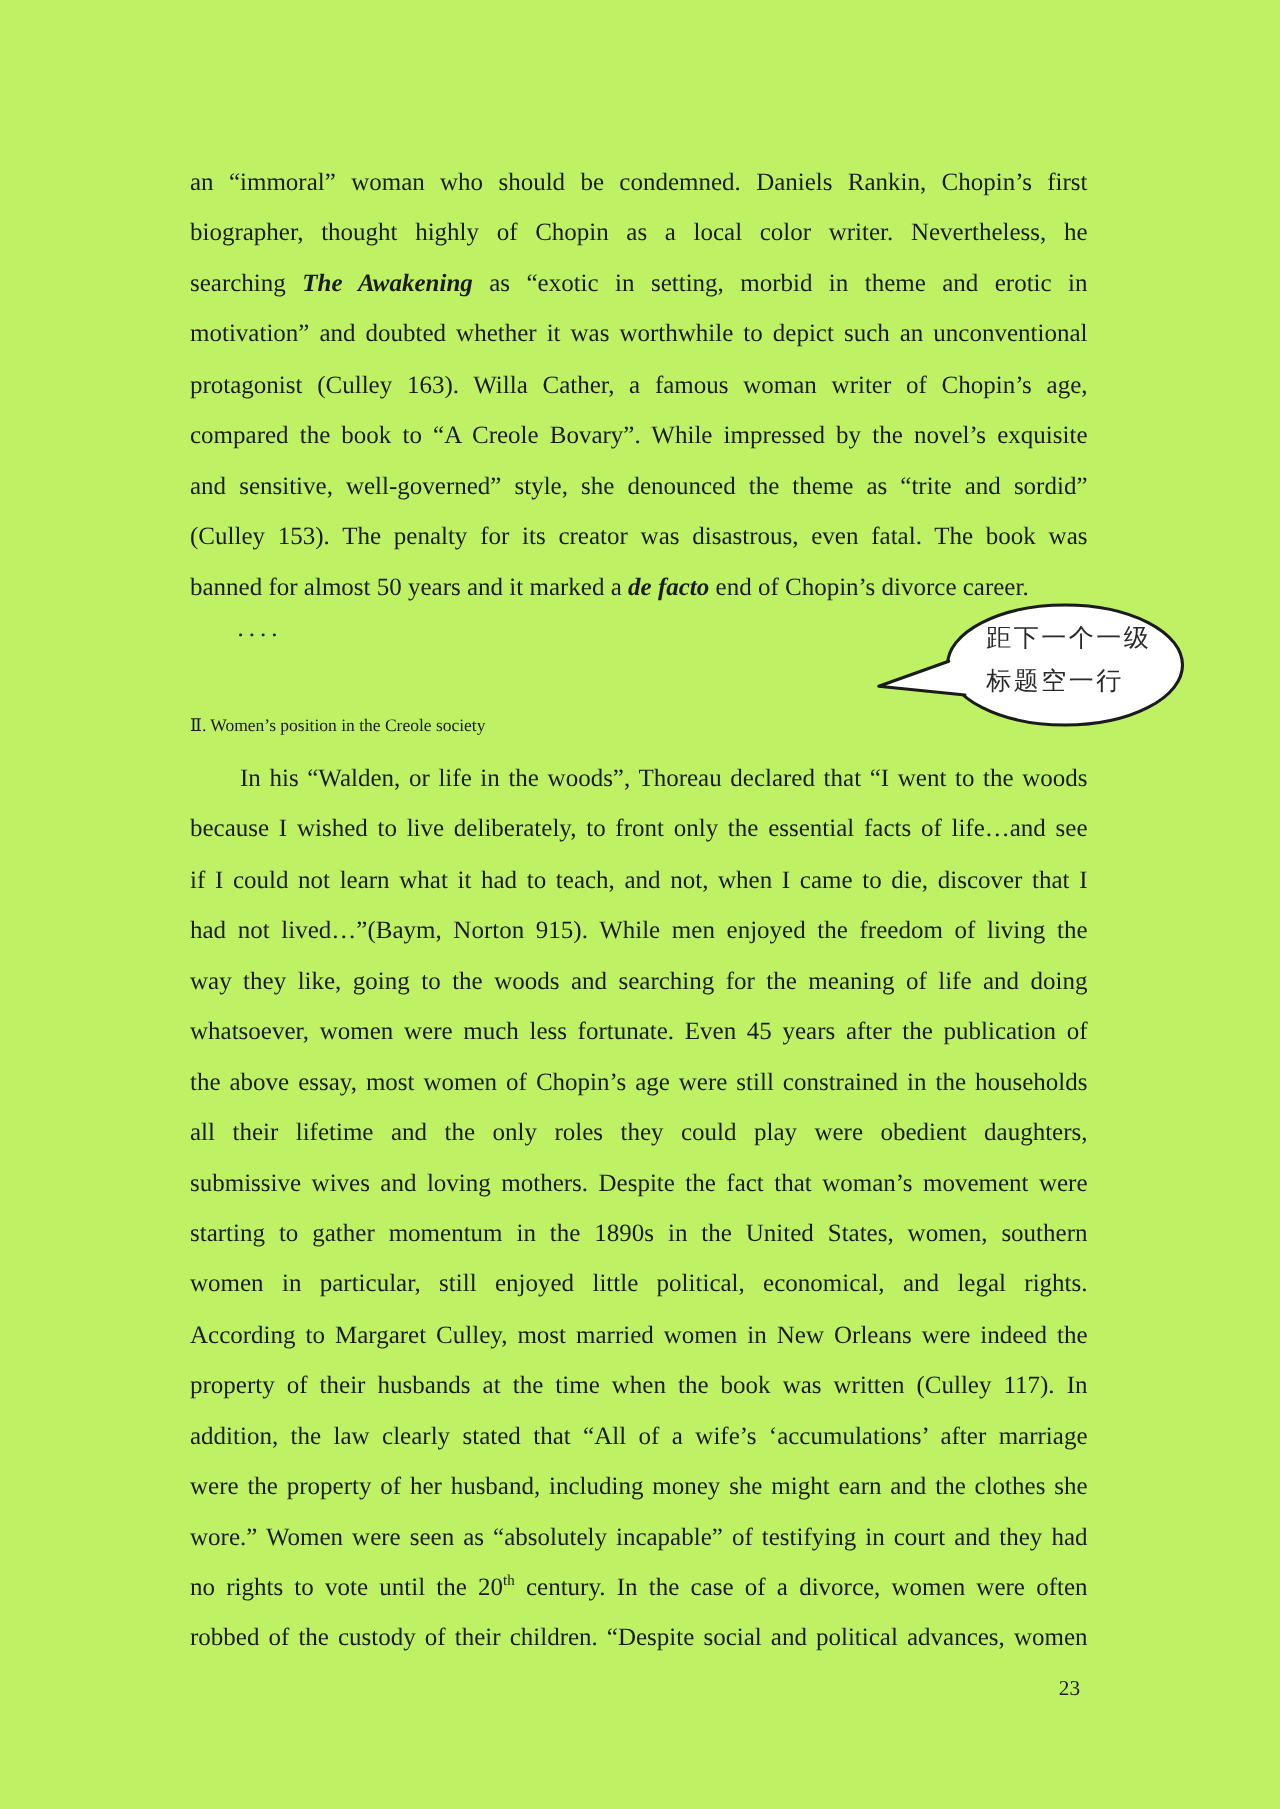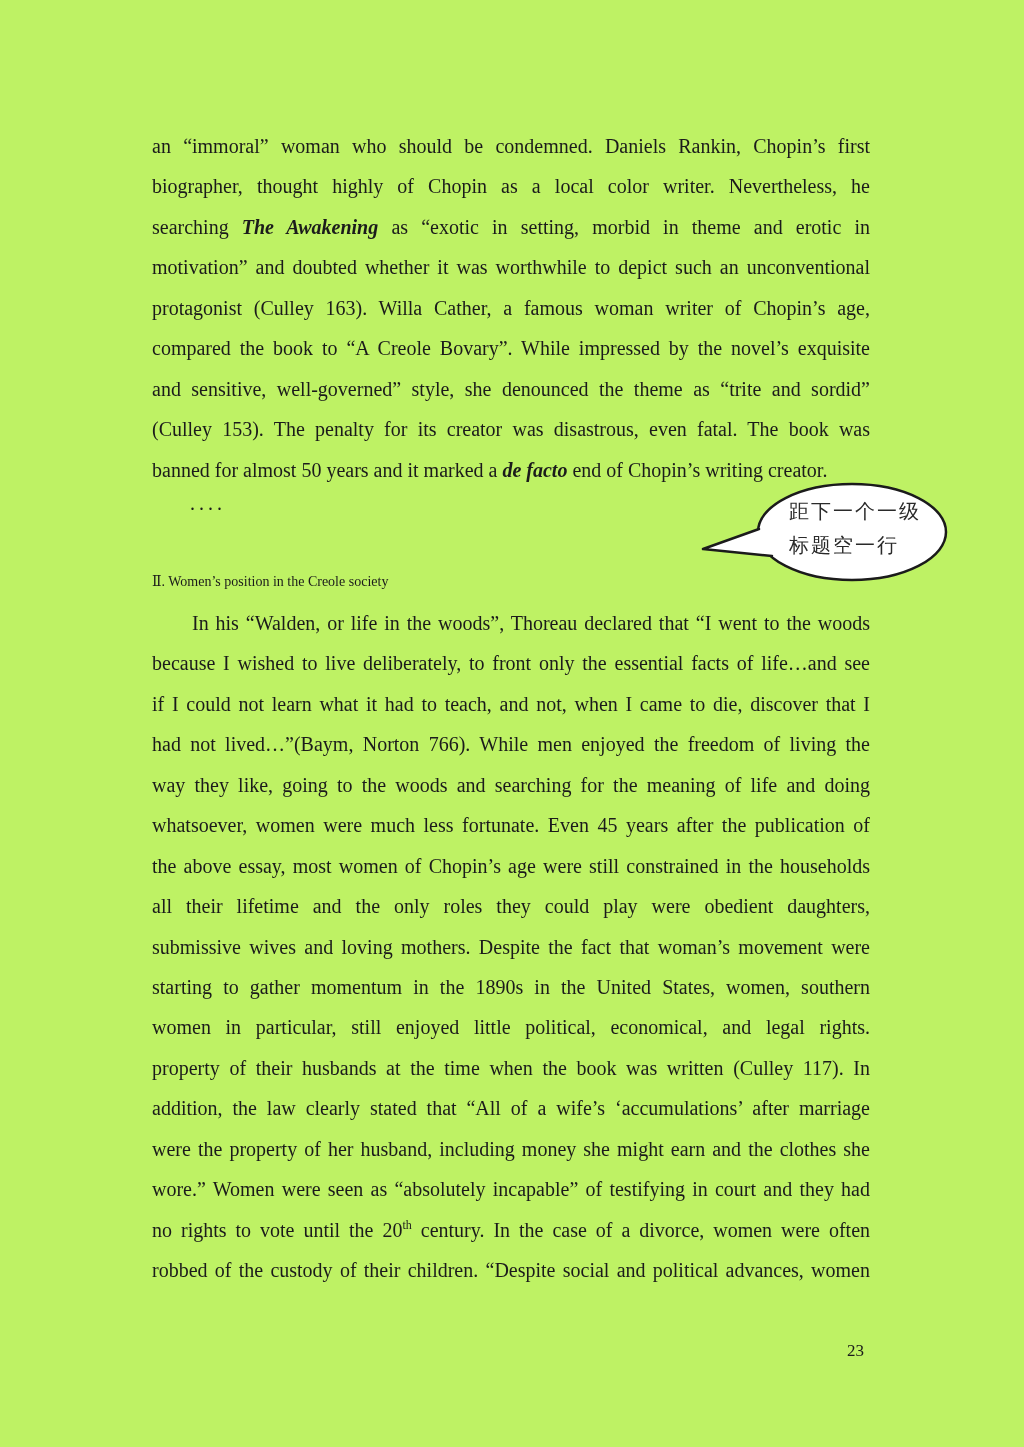--- a/index.html
+++ b/index.html
@@ -99,21 +99,21 @@
 
   <div class="para para-1">
       <div class="line"><span>an “immoral” woman who should be condemned. Daniels Rankin, Chopin’s first</span></div>
       <div class="line"><span>biographer, thought highly of Chopin as a local color writer. Nevertheless, he</span></div>
       <div class="line"><span>searching </span><span class="italic">The Awakening</span><span> as “exotic in setting, morbid in theme and erotic in</span></div>
       <div class="line"><span>motivation” and doubted whether it was worthwhile to depict such an unconventional</span></div>
       <div class="line"><span>protagonist (Culley 163). Willa Cather, a famous woman writer of Chopin’s age,</span></div>
       <div class="line"><span>compared the book to “A Creole Bovary”. While impressed by the novel’s exquisite</span></div>
       <div class="line"><span>and sensitive, well-governed” style, she denounced the theme as “trite and sordid”</span></div>
       <div class="line"><span>(Culley 153). The penalty for its creator was disastrous, even fatal. The book was</span></div>
-      <div class="line no-just"><span>banned for almost 50 years and it marked a </span><span class="italic">de facto</span><span> end of Chopin’s writing creator.</span></div>
+      <div class="line no-just"><span>banned for almost 50 years and it marked a </span><span class="italic">de facto</span><span> end of Chopin’s divorce career.</span></div>
     </div>
 
   <div class="omission">....</div>
 
   <div class="bubble">
     <svg width="262" height="106" viewBox="0 0 262 106">
       <ellipse cx="159" cy="52" rx="94" ry="48" fill="#ffffff" stroke="#1b1b1b" stroke-width="2.5"></ellipse>
       <polygon points="10,69 92,39 102,79" fill="#ffffff" stroke="none"></polygon>
       <path d="M10,69 L66,49 M10,69 L79,76" fill="none" stroke="#1b1b1b" stroke-width="2.5" stroke-linecap="round"></path>
     </svg>
@@ -122,28 +122,29 @@
       <div>标题空一行</div>
     </div>
   </div>
 
   <h2 class="heading">Ⅱ. Women’s position in the Creole society</h2>
 
   <div class="para para-2">
       <div class="line indent"><span>In his “Walden, or life in the woods”, Thoreau declared that “I went to the woods</span></div>
       <div class="line"><span>because I wished to live deliberately, to front only the essential facts of life…and see</span></div>
       <div class="line"><span>if I could not learn what it had to teach, and not, when I came to die, discover that I</span></div>
-      <div class="line"><span>had not lived…”(Baym, Norton 766). While men enjoyed the freedom of living the</span></div>
+      <div class="line"><span>had not lived…”(Baym, Norton 915). While men enjoyed the freedom of living the</span></div>
       <div class="line"><span>way they like, going to the woods and searching for the meaning of life and doing</span></div>
       <div class="line"><span>whatsoever, women were much less fortunate. Even 45 years after the publication of</span></div>
       <div class="line"><span>the above essay, most women of Chopin’s age were still constrained in the households</span></div>
       <div class="line"><span>all their lifetime and the only roles they could play were obedient daughters,</span></div>
       <div class="line"><span>submissive wives and loving mothers. Despite the fact that woman’s movement were</span></div>
       <div class="line"><span>starting to gather momentum in the 1890s in the United States, women, southern</span></div>
       <div class="line"><span>women in particular, still enjoyed little political, economical, and legal rights.</span></div>
+      <div class="line"><span>According to Margaret Culley, most married women in New Orleans were indeed the</span></div>
       <div class="line"><span>property of their husbands at the time when the book was written (Culley 117). In</span></div>
       <div class="line"><span>addition, the law clearly stated that “All of a wife’s ‘accumulations’ after marriage</span></div>
       <div class="line"><span>were the property of her husband, including money she might earn and the clothes she</span></div>
       <div class="line"><span>wore.” Women were seen as “absolutely incapable” of testifying in court and they had</span></div>
       <div class="line"><span>no rights to vote until the 20</span><span class="sup">th</span><span> century. In the case of a divorce, women were often</span></div>
       <div class="line"><span>robbed of the custody of their children. “Despite social and political advances, women</span></div>
     </div>
 
   <div class="page-number">23</div>
 

